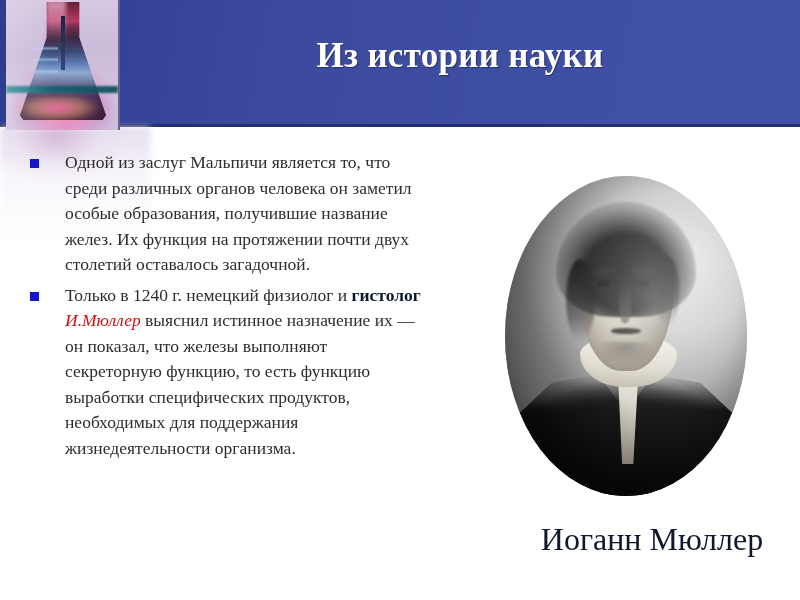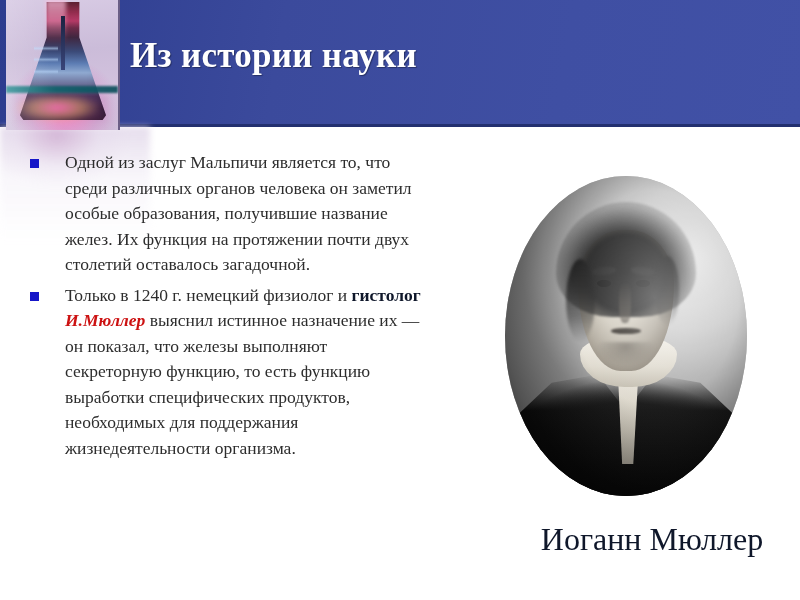--- a/index.html
+++ b/index.html
@@ -151,21 +151,21 @@
     filter: blur(3px);
     z-index: 1;
     pointer-events: none;
   }
 
   .slide-title {
     position: absolute;
     left: 130px;
     top: 36px;
     width: 660px;
-    text-align: left;
+    text-align: center;
     color: #ffffff;
     font-family: "Liberation Serif", "DejaVu Serif", serif;
     font-weight: bold;
     font-size: 35px;
     letter-spacing: 0.3px;
     text-shadow: 1px 1px 1px rgba(0,0,0,0.35);
     z-index: 4;
     white-space: nowrap;
   }
 
@@ -197,21 +197,21 @@
     font-size: 17.5px;
     line-height: 25.5px;
     text-align: left;
   }
   .hl-red {
     color: #0f172a;
     font-weight: bold;
   }
   .hl-red-italic {
     color: #cc1111;
-    font-weight: bold;
+    font-weight: normal;
     font-style: italic;
   }
 
   
   .portrait-wrap {
     position: absolute;
     left: 505px;
     top: 176px;
     width: 242px;
     height: 320px;

